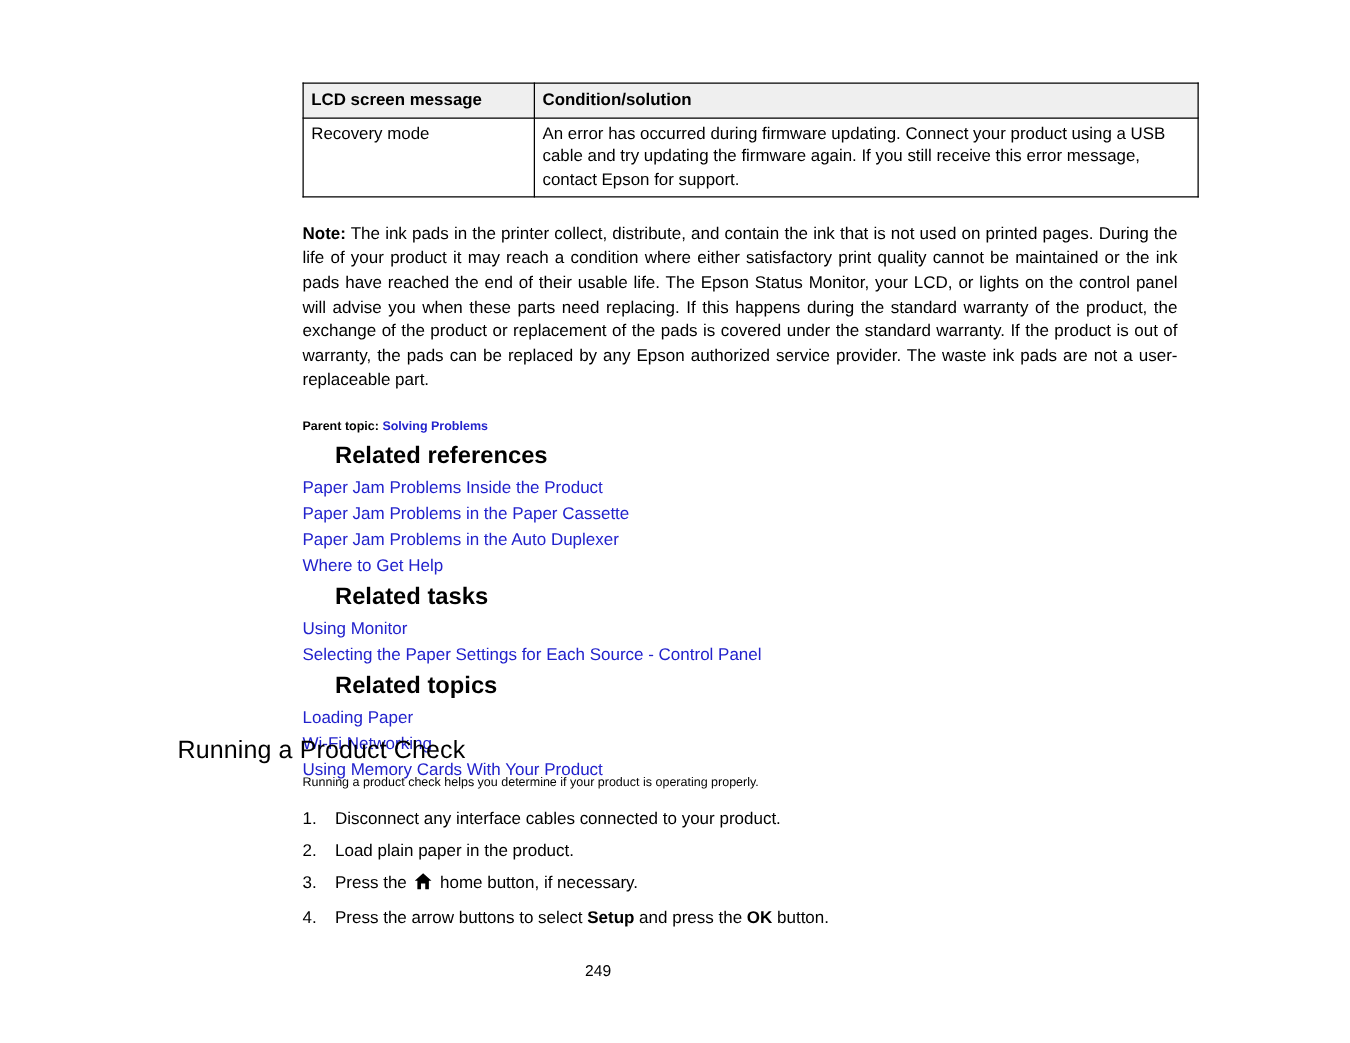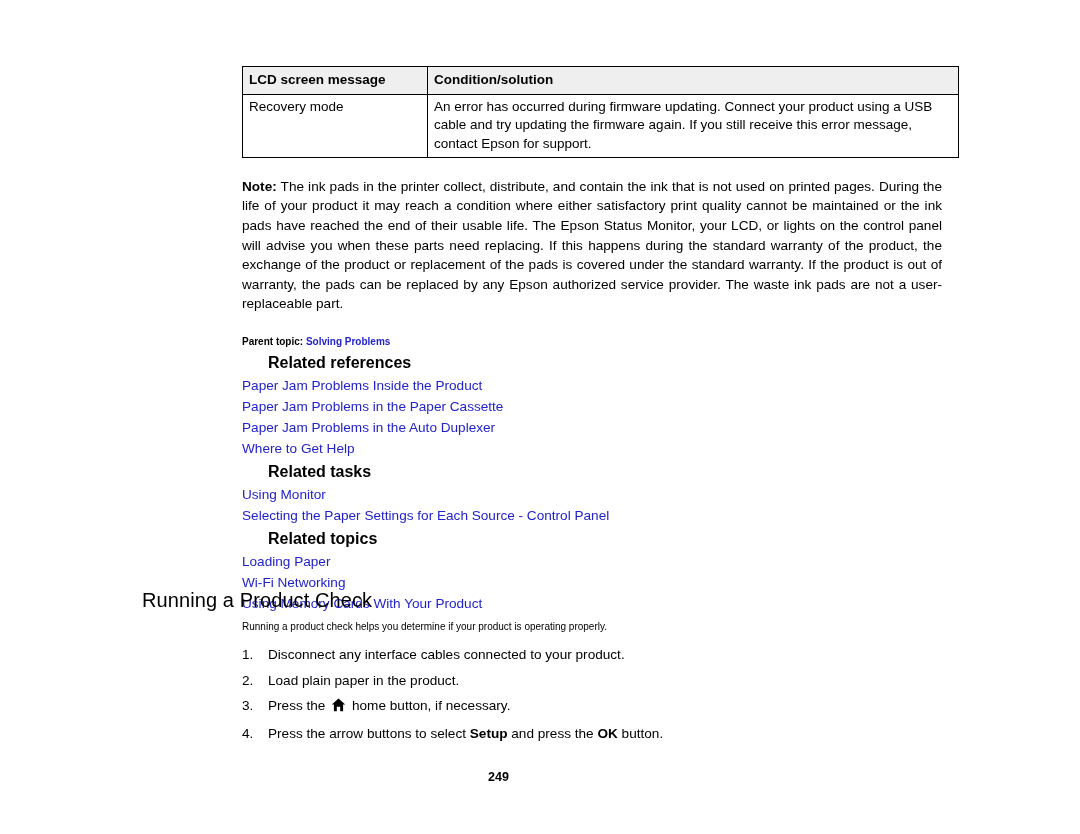--- a/index.html
+++ b/index.html
@@ -65,21 +65,21 @@
   .parent-topic {
     margin-top: 22px;
     font-size: 10px;
     font-weight: bold;
   }
   .parent-topic a {
     font-weight: bold;
   }
   .sec-head {
     margin-top: 7px;
-    font-size: 16px;
+    font-size: 19px;
     font-weight: bold;
     padding-left: 26px;
   }
   .link-line {
     margin-top: 6px;
     font-size: 13.6px;
   }
   a.doclink {
     color: #2222cc;
     text-decoration: none;
@@ -134,22 +134,21 @@
   .bold { font-weight: bold; }
 
   
   .footer {
     position: absolute;
     left: 0;
     top: 770px;
     width: 957px;
     text-align: center;
     font-size: 12.5px;
-    font-weight: bold;
-    padding-left: 20px;
+    font-weight: normal;
   }
 </style>
 </head>
 <body>
 
 <div class="page">
 
   <div class="content">
 
     <table class="msg-table">

